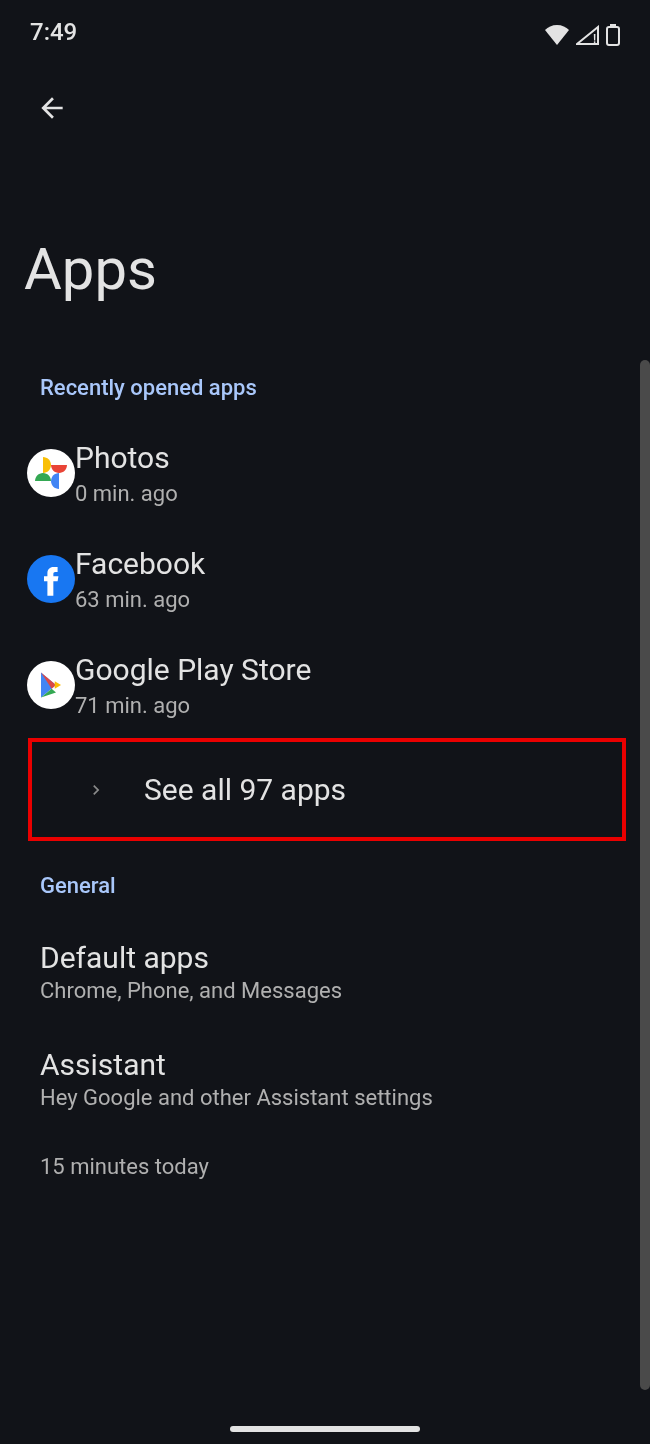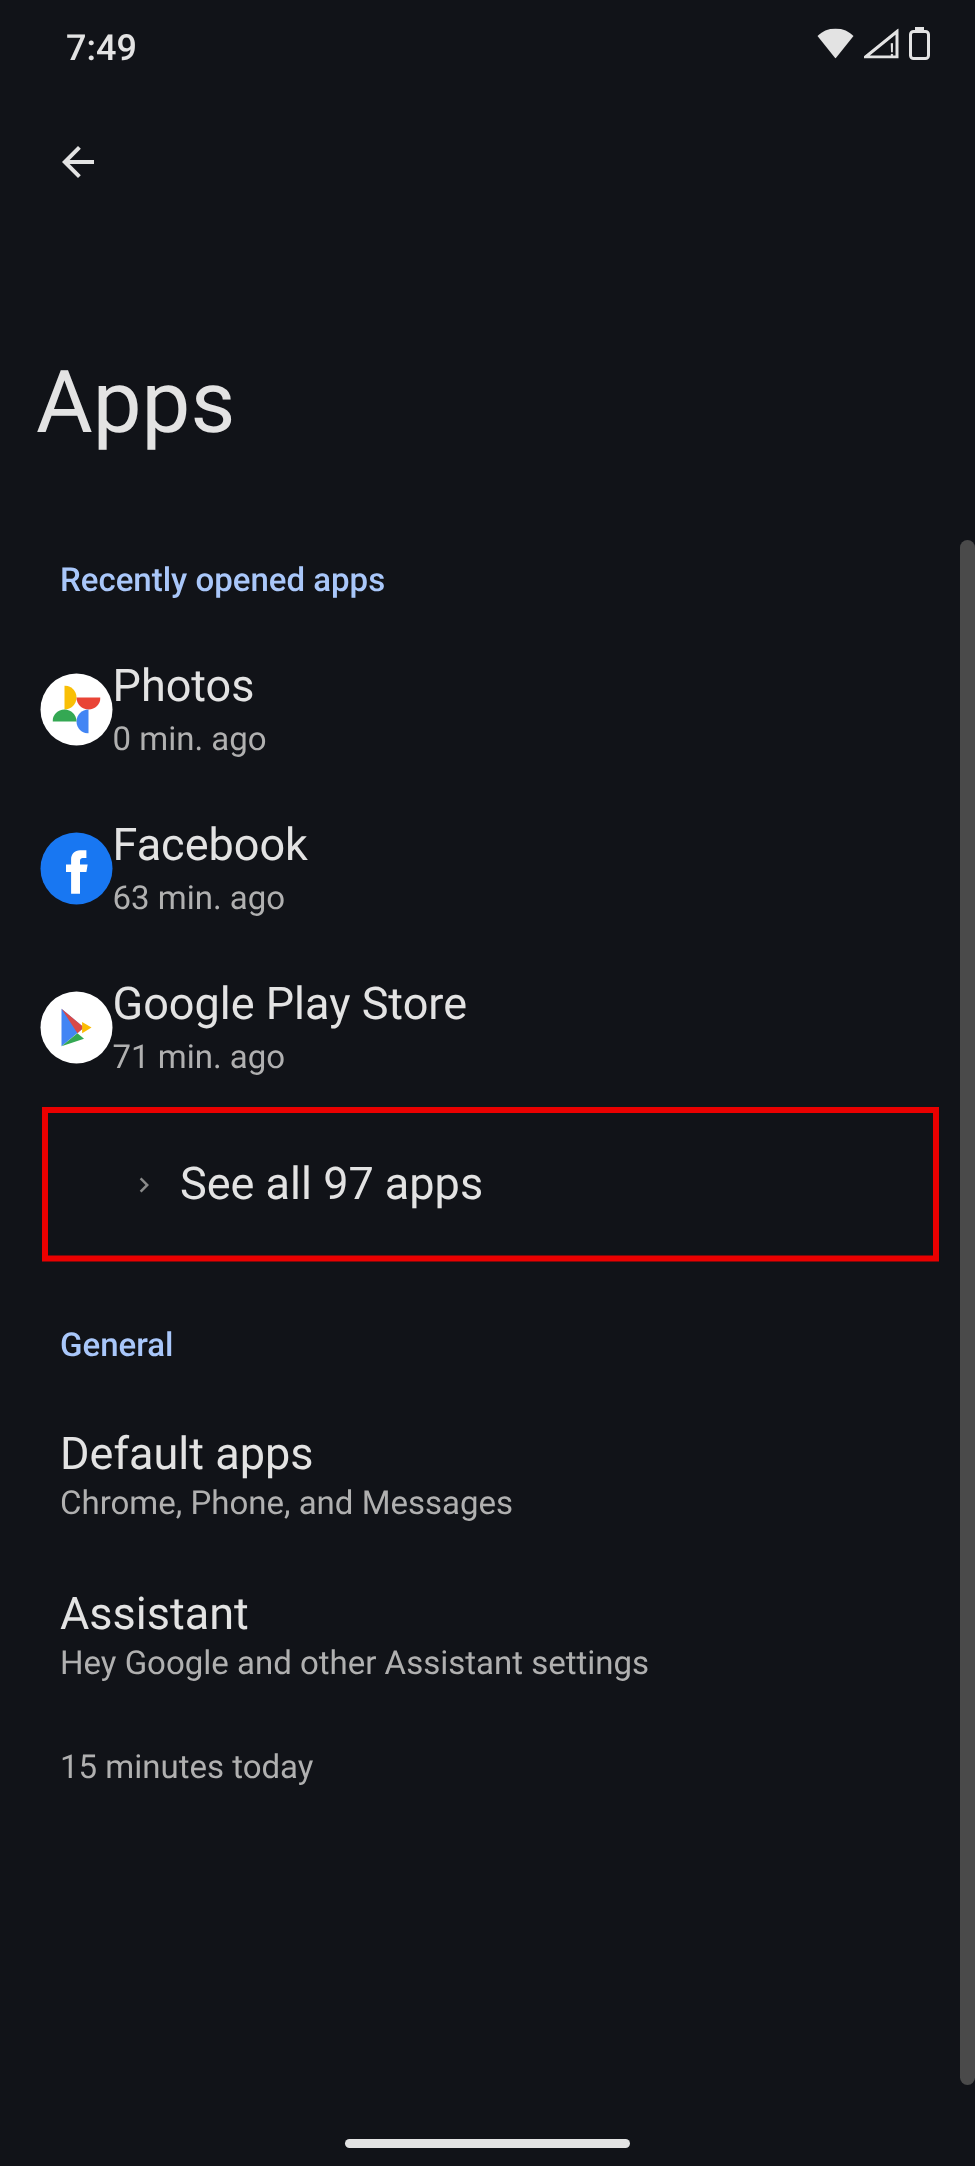--- a/index.html
+++ b/index.html
@@ -8,22 +8,22 @@
       height: 1444px;
       background: #111318;
       color: #e3e3e3;
       font-family: 'Roboto', -apple-system, sans-serif;
       overflow: hidden;
       position: relative;
     }
     .status-bar {
       display: flex;
       justify-content: space-between;
-      align-items: flex-start;
-      padding: 18px 30px 10px 44px;
+      align-items: flex-end;
+      padding: 18px 30px 10px 30px;
       font-size: 24px;
       font-weight: 500;
     }
     .status-right {
       display: flex;
       align-items: center;
       gap: 6px;
     }
     .nav-bar {
       padding: 28px 28px 0 28px;
@@ -62,23 +62,24 @@
       justify-content: center;
       flex-shrink: 0;
     }
     .app-text { display: flex; flex-direction: column; gap: 6px; }
     .app-name { font-size: 30px; color: #e3e3e3; }
     .app-sub { font-size: 22px; color: #b0b0b0; }
     .see-all-item {
       display: flex;
       align-items: center;
       padding: 30px 40px;
+      gap: 24px;
       cursor: pointer;
       border: 4px solid #ea0000;
-      margin: 0 24px 12px 28px;
+      margin: 0 24px 0 28px;
     }
     .chevron-box {
       width: 48px;
       display: flex;
       align-items: center;
       justify-content: center;
     }
     .see-all-text { font-size: 30px; color: #e3e3e3; }
     .general-item {
       display: flex;

